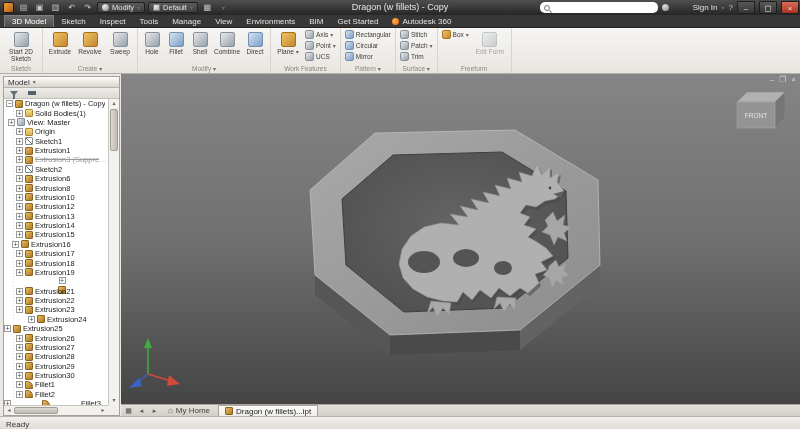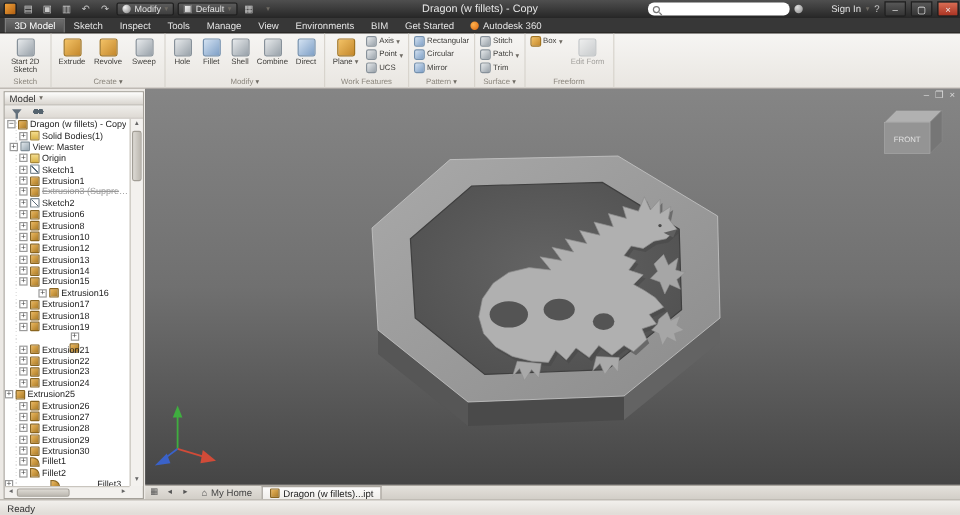--- a/index.html
+++ b/index.html
@@ -411,21 +411,21 @@
         <div class="tree-row" style="padding-left: 12px;">
           <span class="expander">+</span>
           <span class="tree-icon ti-extrusion"></span>
           <span class="tree-label">Extrusion14</span>
         </div>
         <div class="tree-row" style="padding-left: 12px;">
           <span class="expander">+</span>
           <span class="tree-icon ti-extrusion"></span>
           <span class="tree-label">Extrusion15</span>
         </div>
-        <div class="tree-row" style="padding-left: 28px;">
+        <div class="tree-row" style="padding-left: 8px;">
           <span class="expander">+</span>
           <span class="tree-icon ti-extrusion"></span>
           <span class="tree-label">Extrusion16</span>
         </div>
         <div class="tree-row" style="padding-left: 12px;">
           <span class="expander">+</span>
           <span class="tree-icon ti-extrusion"></span>
           <span class="tree-label">Extrusion17</span>
         </div>
         <div class="tree-row" style="padding-left: 12px;">
@@ -451,21 +451,21 @@
         <div class="tree-row" style="padding-left: 12px;">
           <span class="expander">+</span>
           <span class="tree-icon ti-extrusion"></span>
           <span class="tree-label">Extrusion22</span>
         </div>
         <div class="tree-row" style="padding-left: 12px;">
           <span class="expander">+</span>
           <span class="tree-icon ti-extrusion"></span>
           <span class="tree-label">Extrusion23</span>
         </div>
-        <div class="tree-row" style="padding-left: 12px;">
+        <div class="tree-row" style="padding-left: 24px;">
           <span class="expander">+</span>
           <span class="tree-icon ti-extrusion"></span>
           <span class="tree-label">Extrusion24</span>
         </div>
         <div class="tree-row" style="">
           <span class="expander">+</span>
           <span class="tree-icon ti-extrusion"></span>
           <span class="tree-label">Extrusion25</span>
         </div>
         <div class="tree-row" style="padding-left: 12px;">

